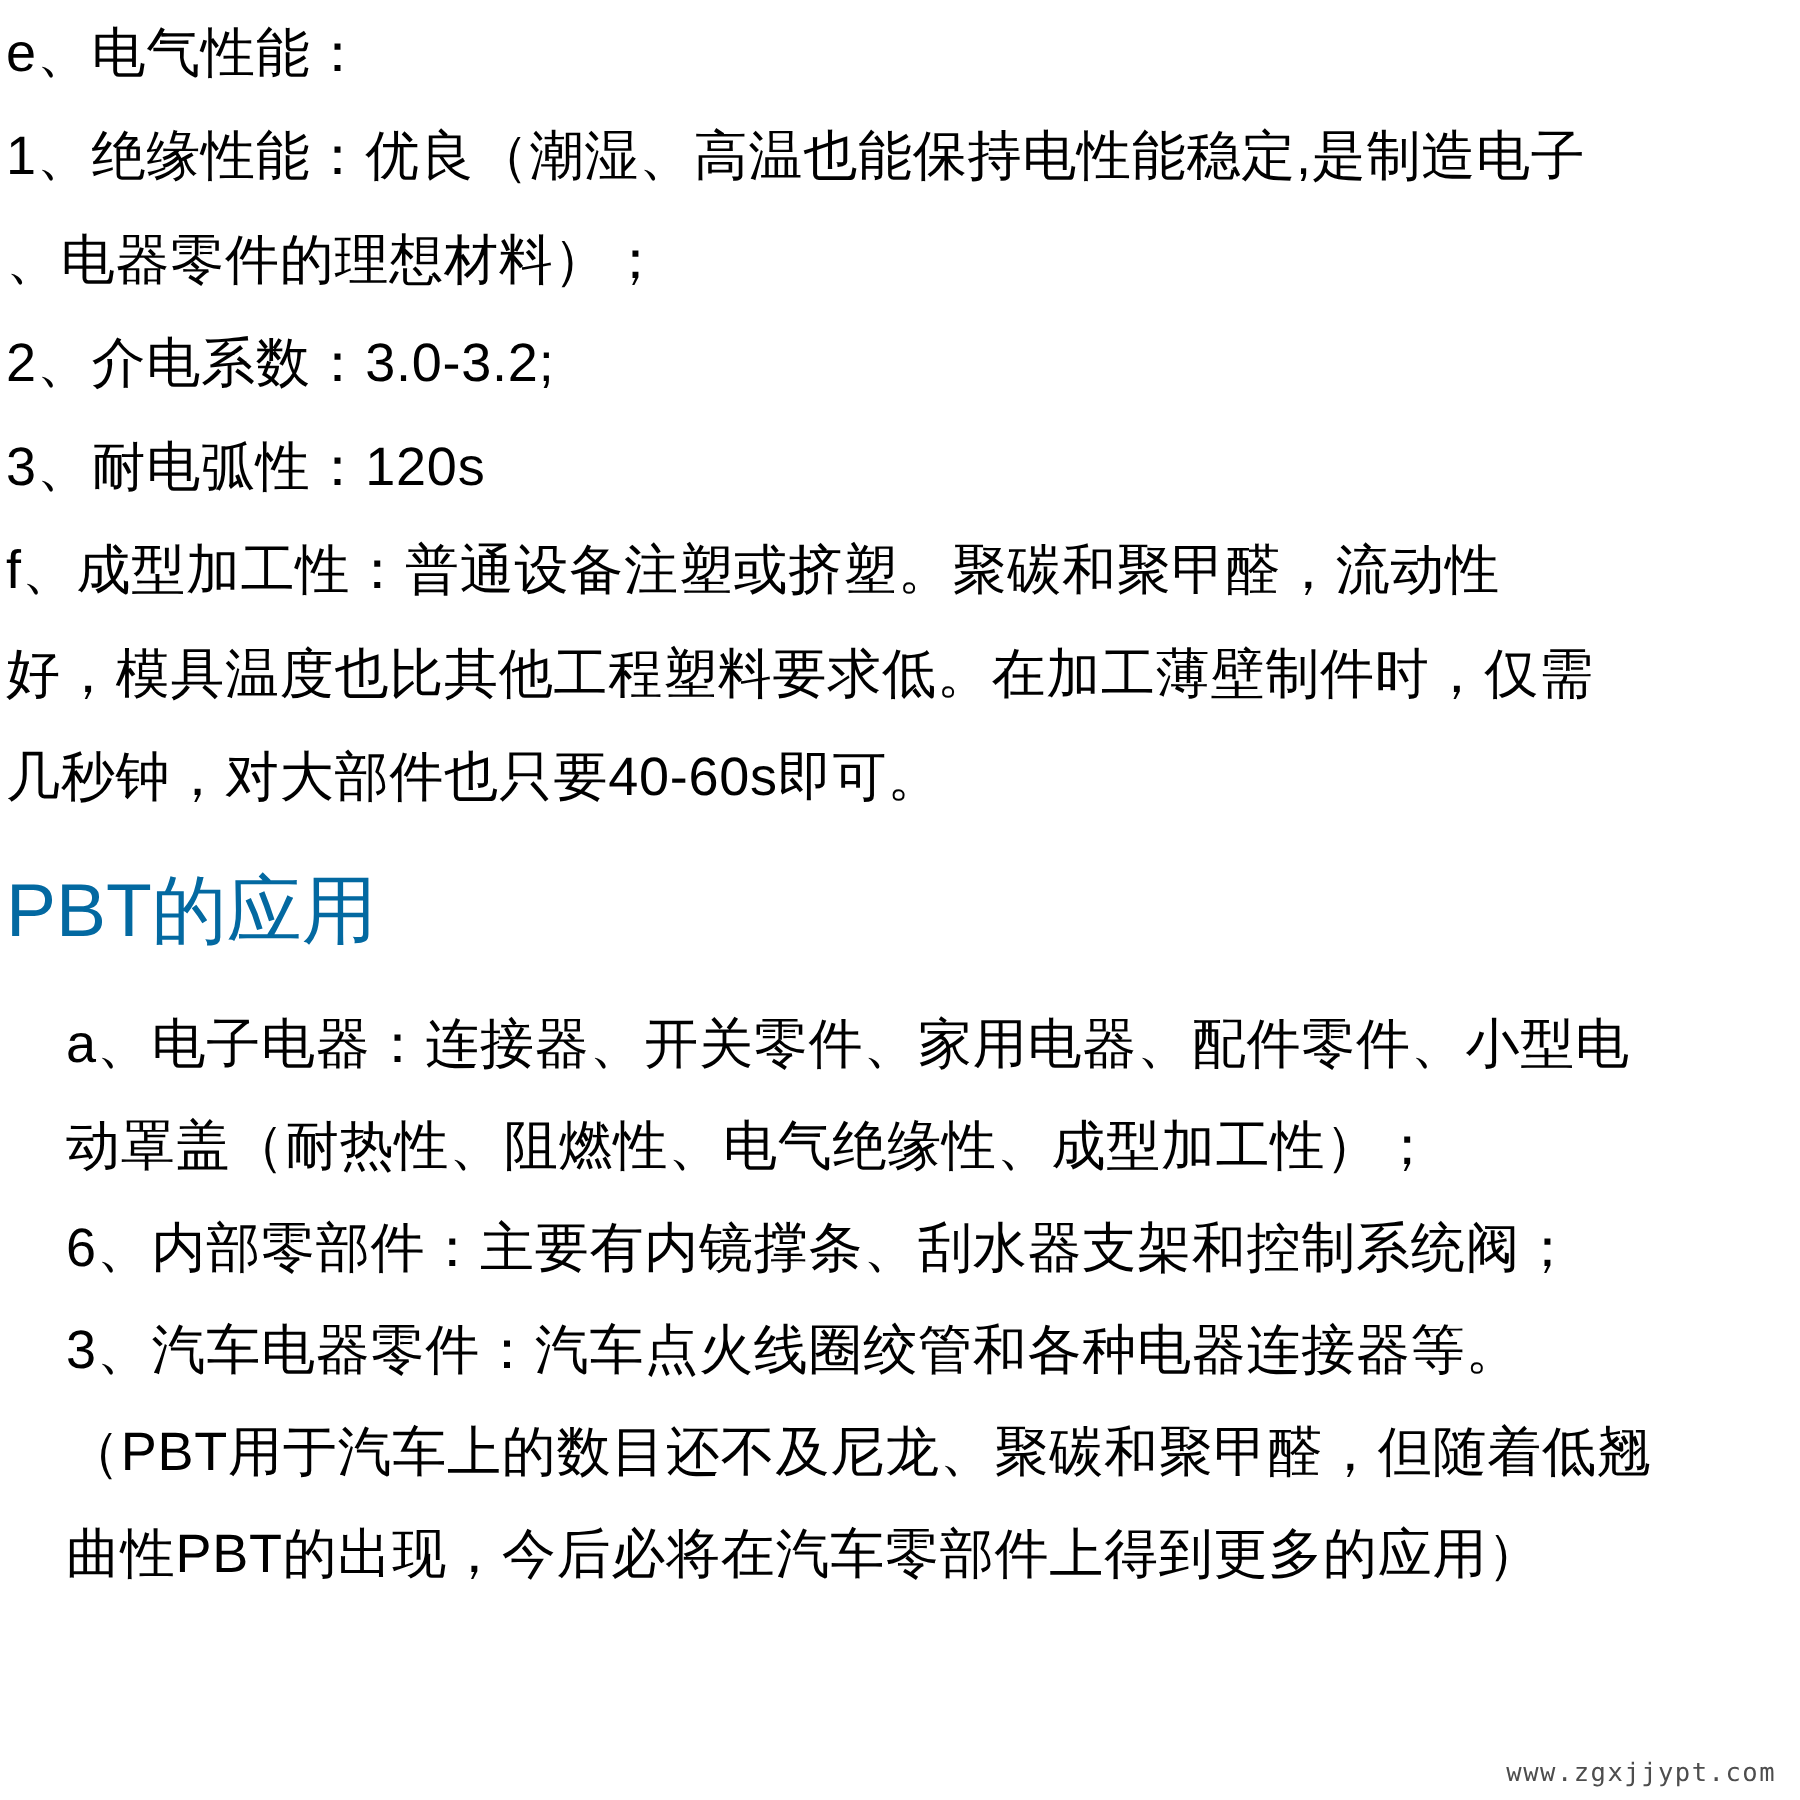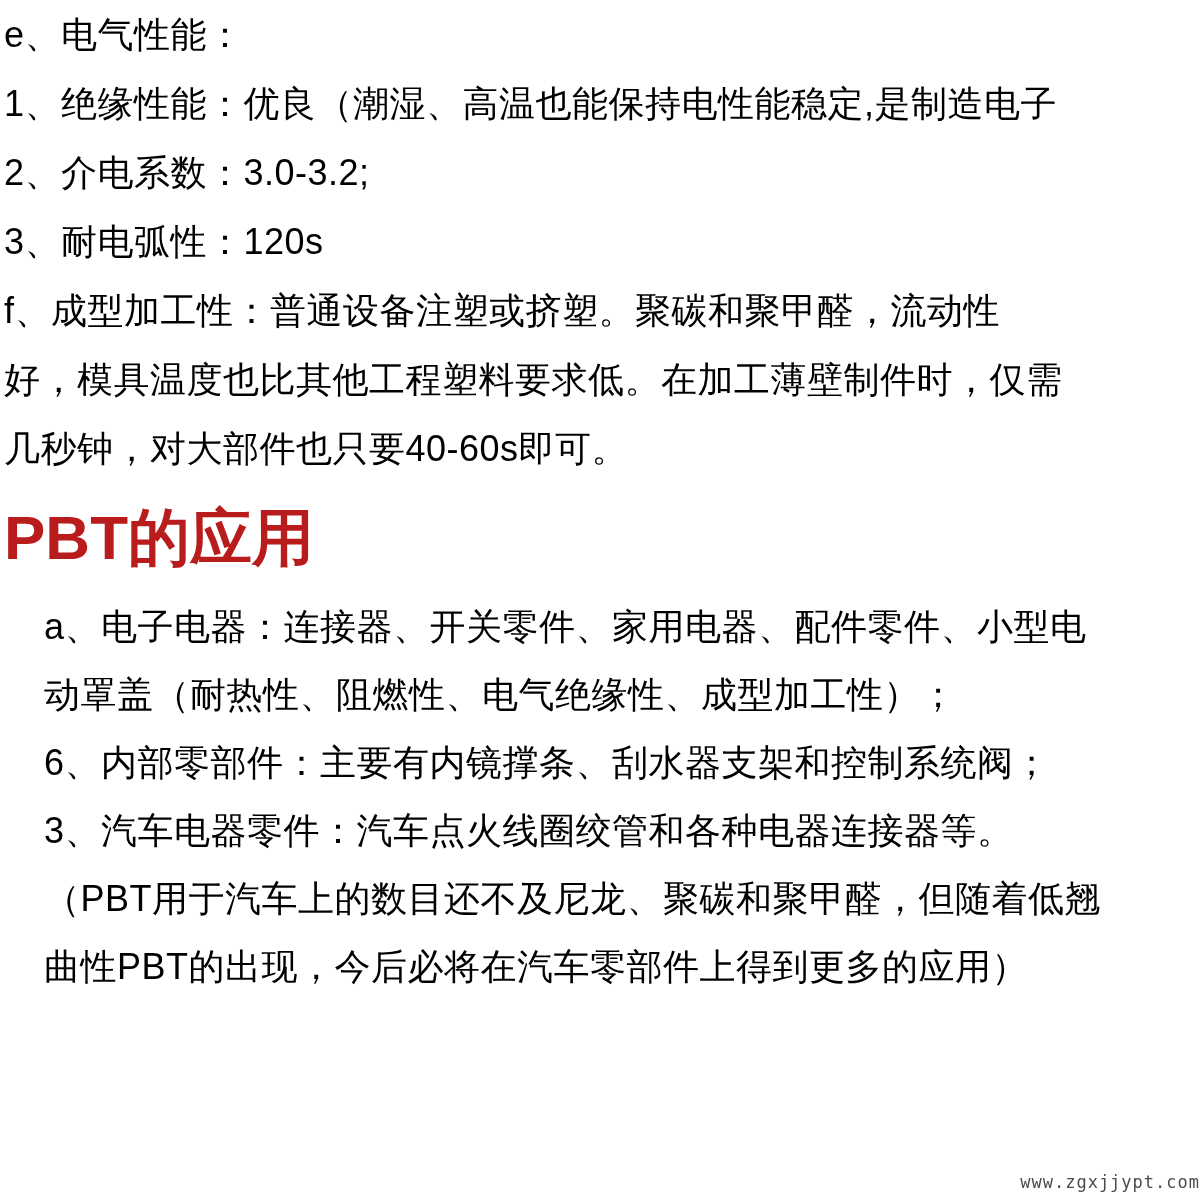--- a/index.html
+++ b/index.html
@@ -31,45 +31,46 @@
     color: #000000;
   }
   .bottom-block .text-line {
     height: 68px;
     margin-left: 40px;
   }
   .heading-row {
     height: 110px;
     display: flex;
     align-items: center;
-    font-size: 62px;
-    font-weight: bold;
+    font-size: 50px;
+    font-weight: normal;
     line-height: 1;
     white-space: nowrap;
-    color: #b91c1c;
+    color: #0369a1;
   }
   .watermark {
     position: absolute;
-    right: 0;
+    right: 16px;
     bottom: 8px;
     font-family: "DejaVu Sans Mono", "Liberation Mono", monospace;
     font-size: 17px;
     letter-spacing: 1px;
     color: #4d4d4d;
   }
 </style>
 </head>
 <body>
 
 <div id="page">
   <div class="doc">
 
     <div class="top-block">
       <div class="text-line">e、电气性能：</div>
       <div class="text-line">1、绝缘性能：优良（潮湿、高温也能保持电性能稳定,是制造电子</div>
+      <div class="text-line">、电器零件的理想材料）；</div>
       <div class="text-line">2、介电系数：3.0-3.2;</div>
       <div class="text-line">3、耐电弧性：120s</div>
       <div class="text-line">f、成型加工性：普通设备注塑或挤塑。聚碳和聚甲醛，流动性</div>
       <div class="text-line">好，模具温度也比其他工程塑料要求低。在加工薄壁制件时，仅需</div>
       <div class="text-line">几秒钟，对大部件也只要40-60s即可。</div>
     </div>
 
     <div class="heading-row">PBT的应用</div>
 
     <div class="bottom-block">

